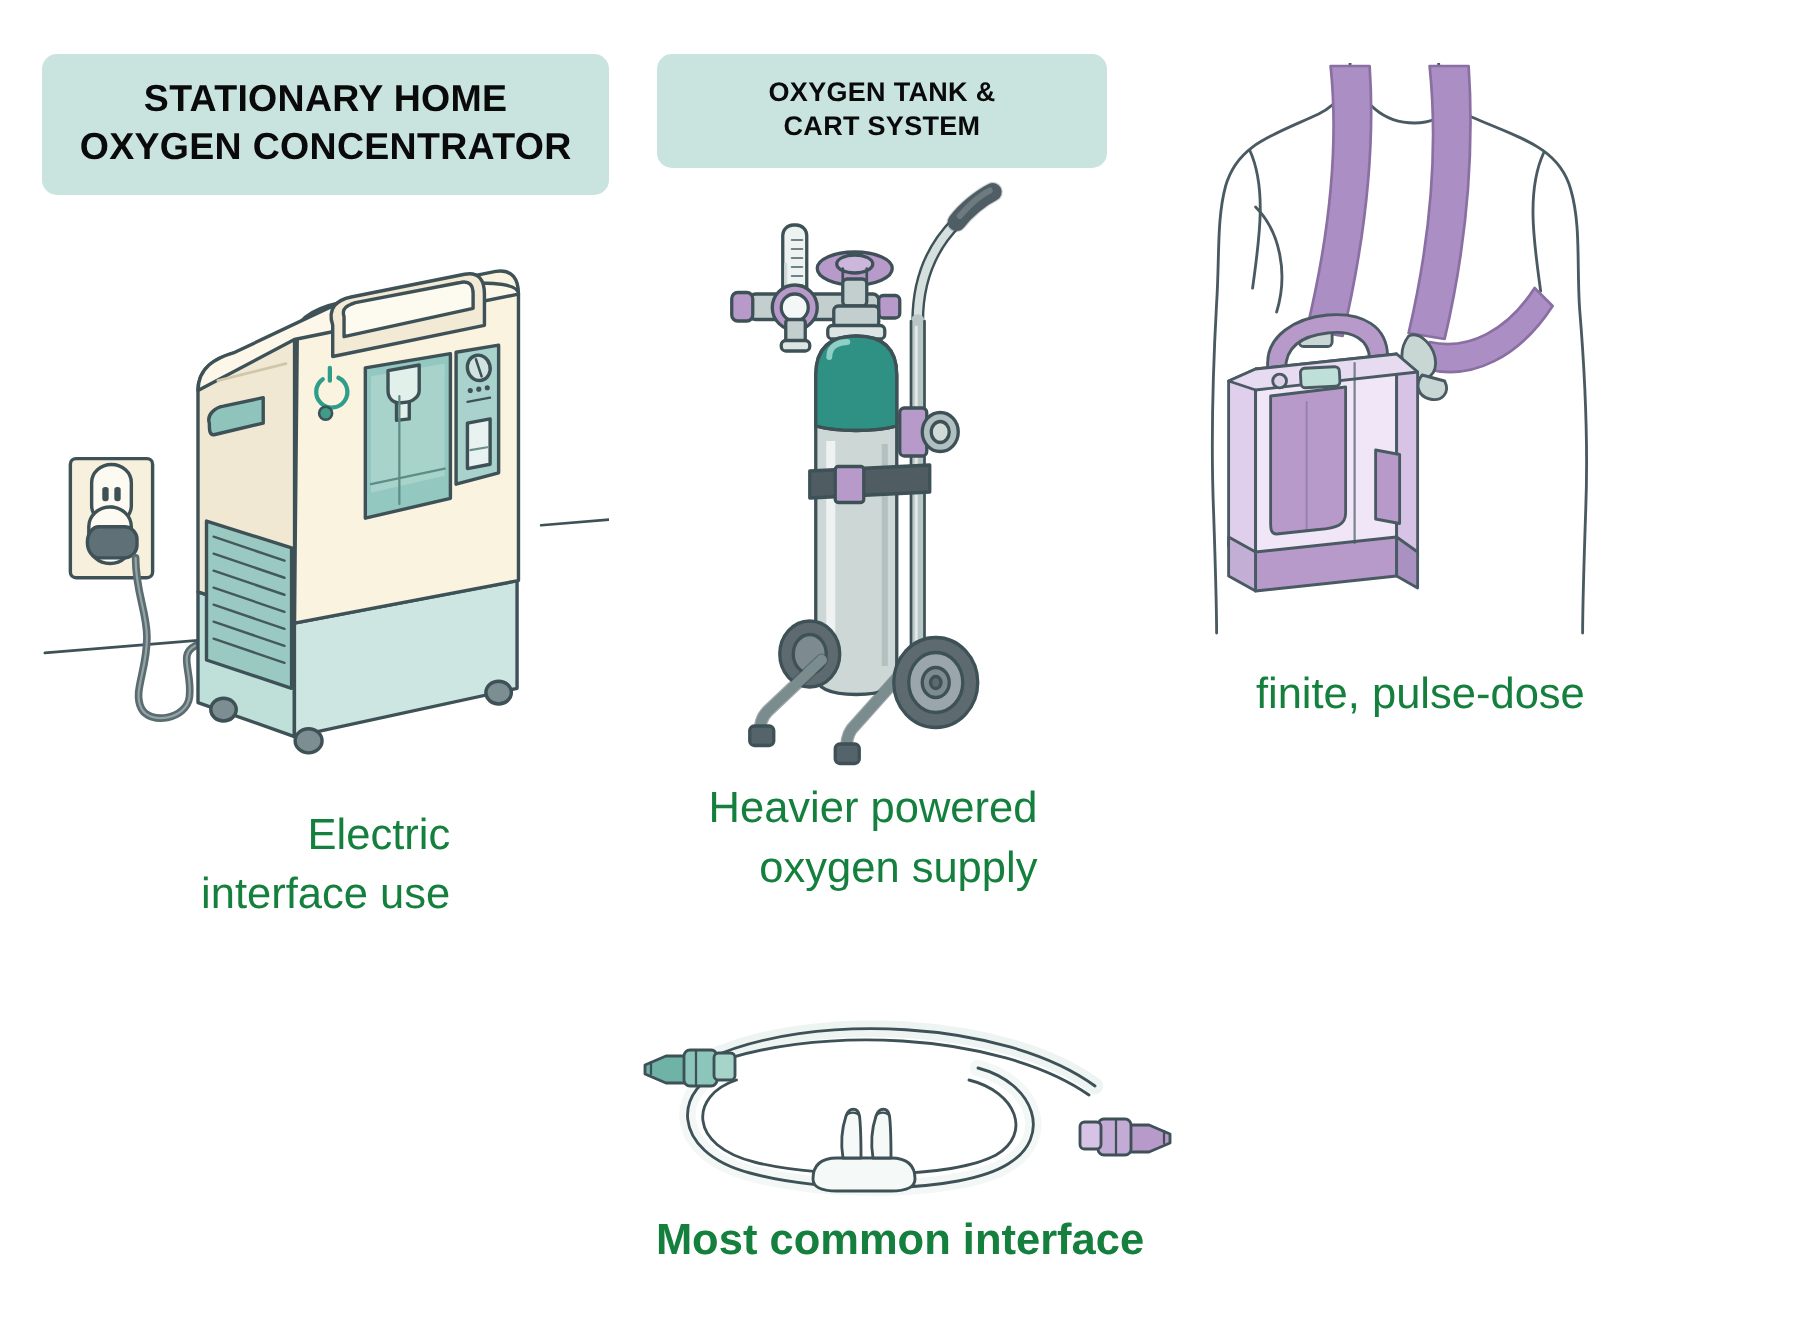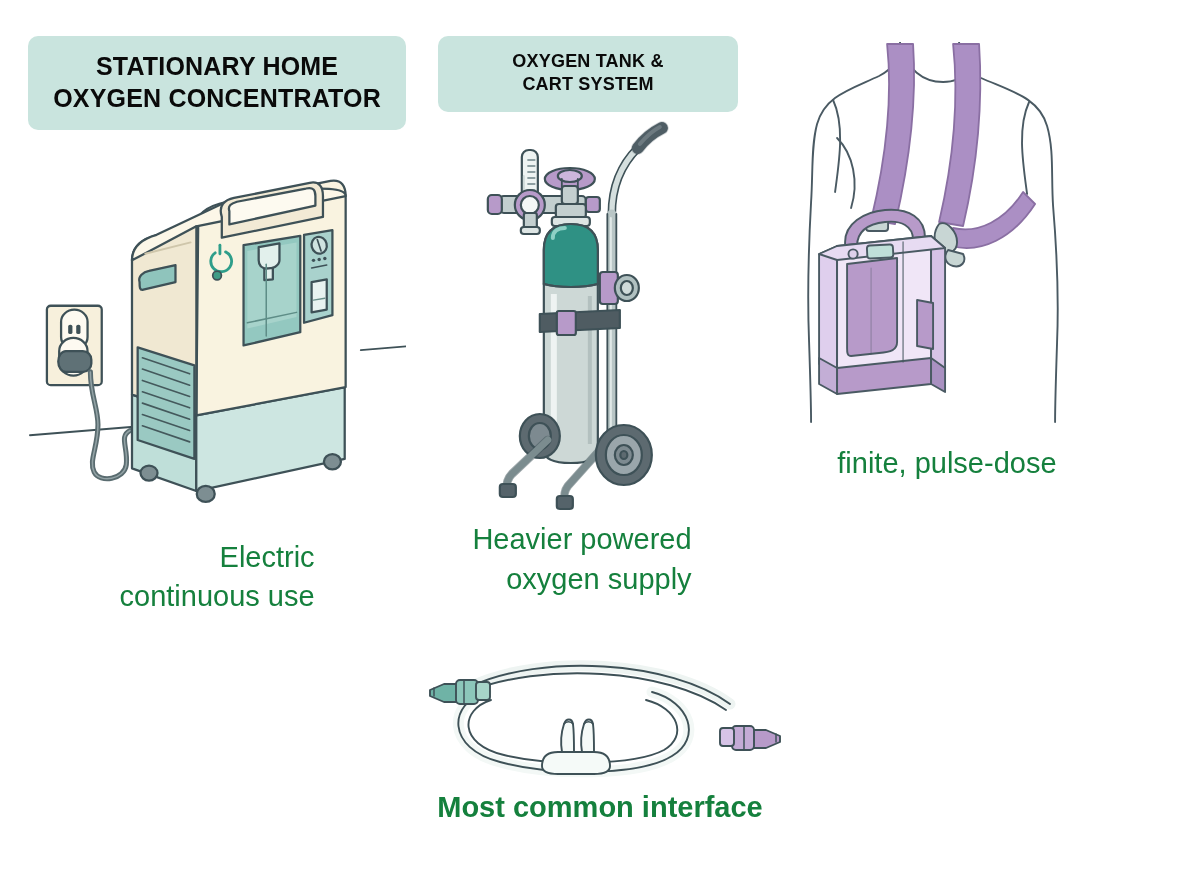--- a/index.html
+++ b/index.html
@@ -66,21 +66,21 @@
     line-height: 1.36;
     color: #15803d;
     font-weight: normal;
     margin-top: 2px;
   }
   .caption.bold { font-weight: bold; }
 
   
   .bottom {
     position: absolute;
-    left: 0; top: 644px;
+    left: 0; top: 664px;
     width: 1200px; height: 232px;
     display: flex;
     flex-direction: column;
     align-items: center;
   }
   .cannula-stage {
     position: relative;
     width: 420px; height: 140px;
   }
   .cannula-stage svg { position: absolute; inset: 0; width: 100%; height: 100%; }
@@ -197,21 +197,21 @@
               <ellipse cx="128" cy="345" rx="9" ry="8"></ellipse>
               <ellipse cx="188" cy="367" rx="9.5" ry="8.5"></ellipse>
               <ellipse cx="322" cy="333" rx="9" ry="8"></ellipse>
             </g>
           </g>
         </svg>
       </div>
 
       <div class="caption">
         <div>Electric</div>
-        <div>continuous use</div>
+        <div>interface use</div>
       </div>
     </div>
 
     <div class="col c2">
       <div class="pill">
         <div>OXYGEN TANK &amp;</div>
         <div>CART SYSTEM</div>
       </div>
 
       <div class="stage">

